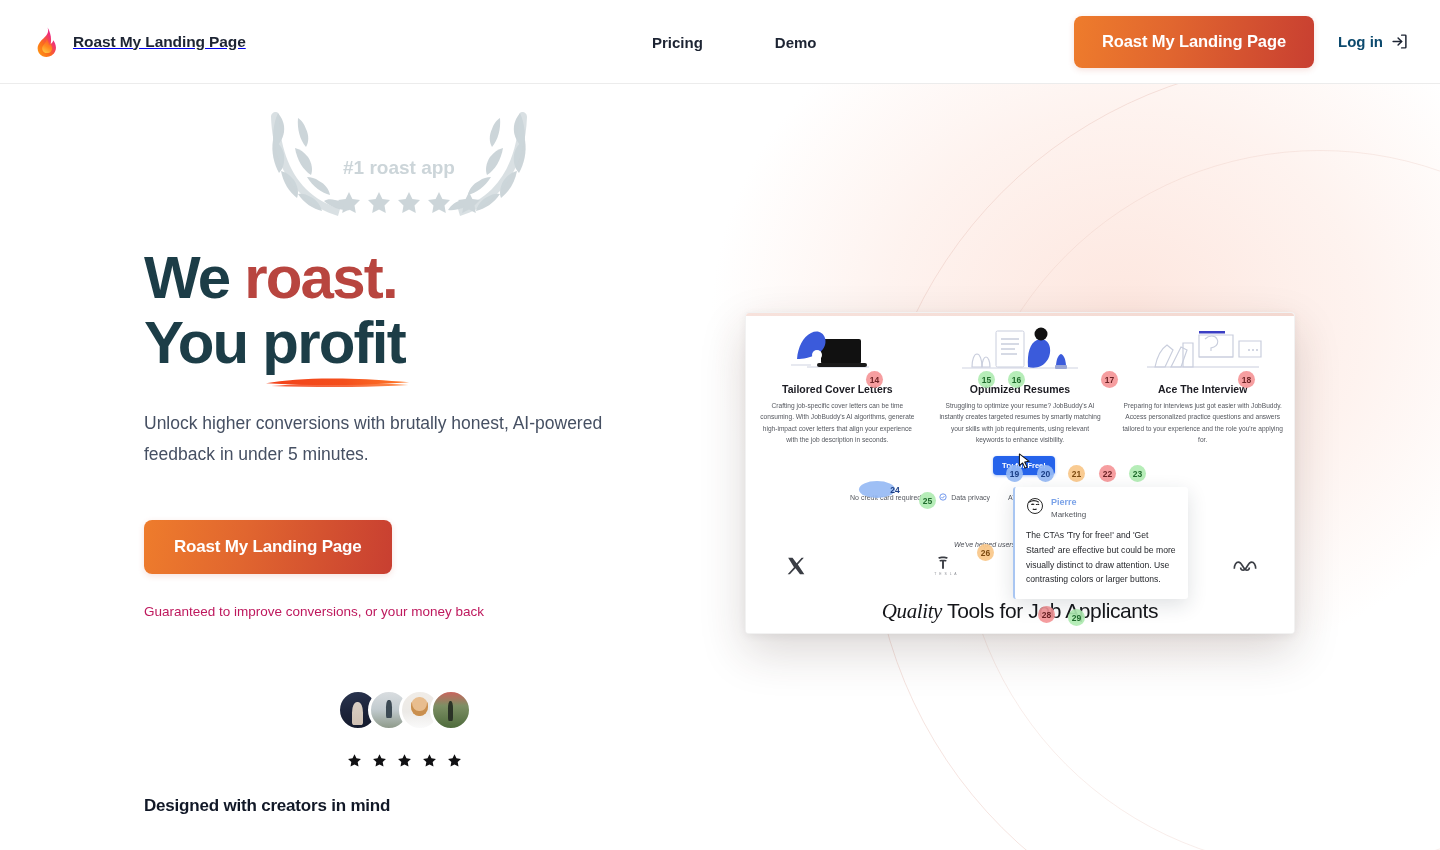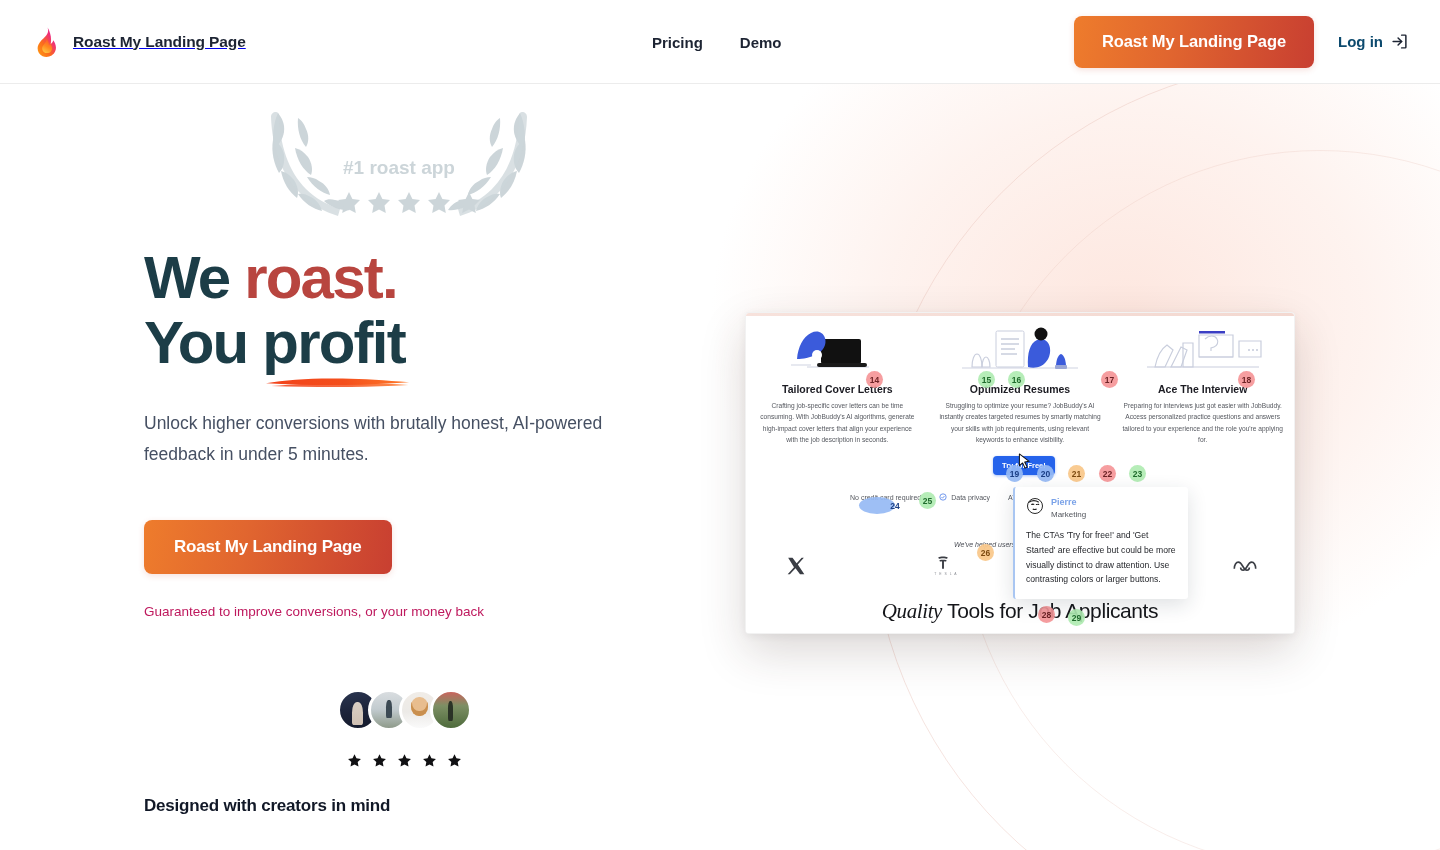--- a/index.html
+++ b/index.html
@@ -40,21 +40,21 @@
     border-bottom:1px solid #ececec;
     display:flex; align-items:center;
     padding:0 32px 0 32px;
   }
   .brand { display:flex; align-items:center; gap:13px; }
   .brand-logo { width:28px; height:30px; display:block; }
   .brand-name {
     font-size:15.5px; font-weight:700; color:#1d2433; letter-spacing:-0.1px;
   }
   nav.main-nav {
-    display:flex; align-items:center; gap:37px;
+    display:flex; align-items:center; gap:72px;
     position:absolute; left:652px; top:0; height:84px;
   }
   nav.main-nav a {
     font-size:15px; font-weight:600; color:#1d2433; text-decoration:none;
   }
   .header-right {
     margin-left:auto; display:flex; align-items:center; gap:24px;
   }
   .btn-gradient {
     background:linear-gradient(100deg,#ee7c2c 0%, #e1662f 40%, #c83f31 100%);
@@ -476,21 +476,21 @@
     <div class="badge b-red" style="left:120px; top:58px;  width:17px; height:17px;">14</div>
     <div class="badge b-green" style="left:232px; top:58px;  width:17px; height:17px;">15</div>
     <div class="badge b-green" style="left:262px; top:58px;  width:17px; height:17px;">16</div>
     <div class="badge b-red" style="left:355px; top:58px;  width:17px; height:17px;">17</div>
     <div class="badge b-red" style="left:492px; top:58px;  width:17px; height:17px;">18</div>
     <div class="badge b-blue" style="left:260px; top:152px; width:17px; height:17px;">19</div>
     <div class="badge b-blue" style="left:291px; top:152px; width:17px; height:17px;">20</div>
     <div class="badge b-orange" style="left:322px; top:152px; width:17px; height:17px;">21</div>
     <div class="badge b-red" style="left:353px; top:152px; width:17px; height:17px;">22</div>
     <div class="badge b-green" style="left:383px; top:152px; width:17px; height:17px;">23</div>
-    <div class="badge b-blue" style="left:113px; top:184px; width:31px; height:17px;padding-left:36px;">24</div>
+    <div class="badge b-blue" style="left:113px; top:168px; width:31px; height:17px;padding-left:36px;">24</div>
     <div class="badge b-green" style="left:173px; top:179px; width:17px; height:17px;">25</div>
     <div class="badge b-orange" style="left:231px; top:231px; width:17px; height:17px;">26</div>
     <div class="badge b-red" style="left:292px; top:293px; width:17px; height:17px;">28</div>
     <div class="badge b-green" style="left:322px; top:296px; width:17px; height:17px;">29</div>
 
     <div class="fb-card">
       <div class="fb-head">
         <span>
           <svg class="fb-avatar" viewBox="0 0 24 24" fill="none" stroke="#222" stroke-width="1.3">
             <circle cx="12" cy="12" r="10"></circle>

